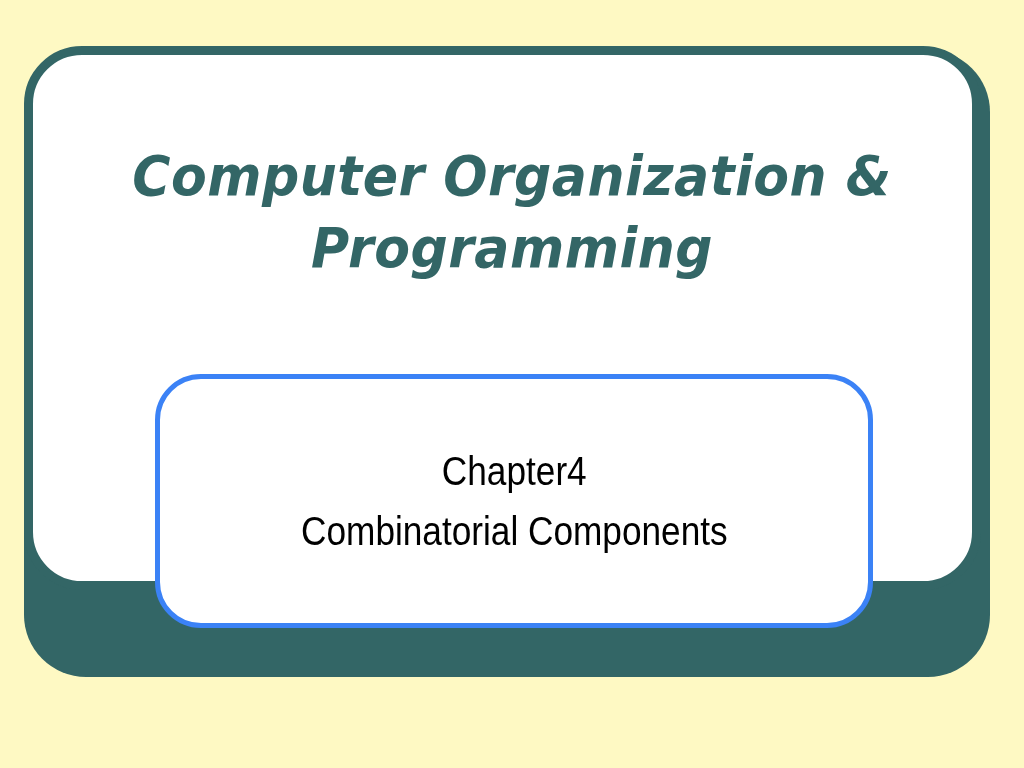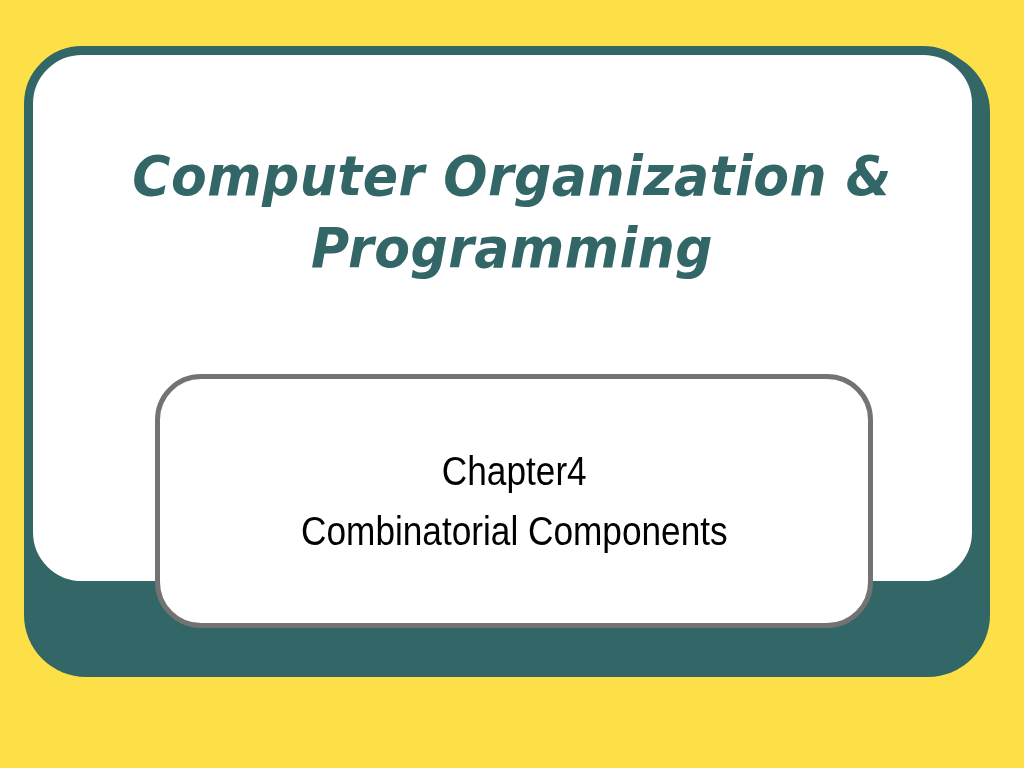--- a/index.html
+++ b/index.html
@@ -11,21 +11,21 @@
     width: 1024px;
     height: 768px;
     overflow: hidden;
     font-family: "Liberation Sans", sans-serif;
   }
 
   #slide {
     position: relative;
     width: 1024px;
     height: 768px;
-    background: #fde047;
+    background: #fef9c3;
   }
 
   
   #slide-backplate {
     position: absolute;
     left: 24px;
     top: 50px;
     width: 966px;
     height: 627px;
     background: #336666;
@@ -65,21 +65,21 @@
   }
 
   
   #subtitle-box {
     position: absolute;
     left: 155px;
     top: 374px;
     width: 718px;
     height: 254px;
     background: #ffffff;
-    border: 5px solid #737373;
+    border: 5px solid #3b82f6;
     border-radius: 46px;
     box-sizing: border-box;
     display: flex;
     flex-direction: column;
     align-items: center;
     justify-content: center;
   }
 
   .subtitle-line {
     color: #000000;

